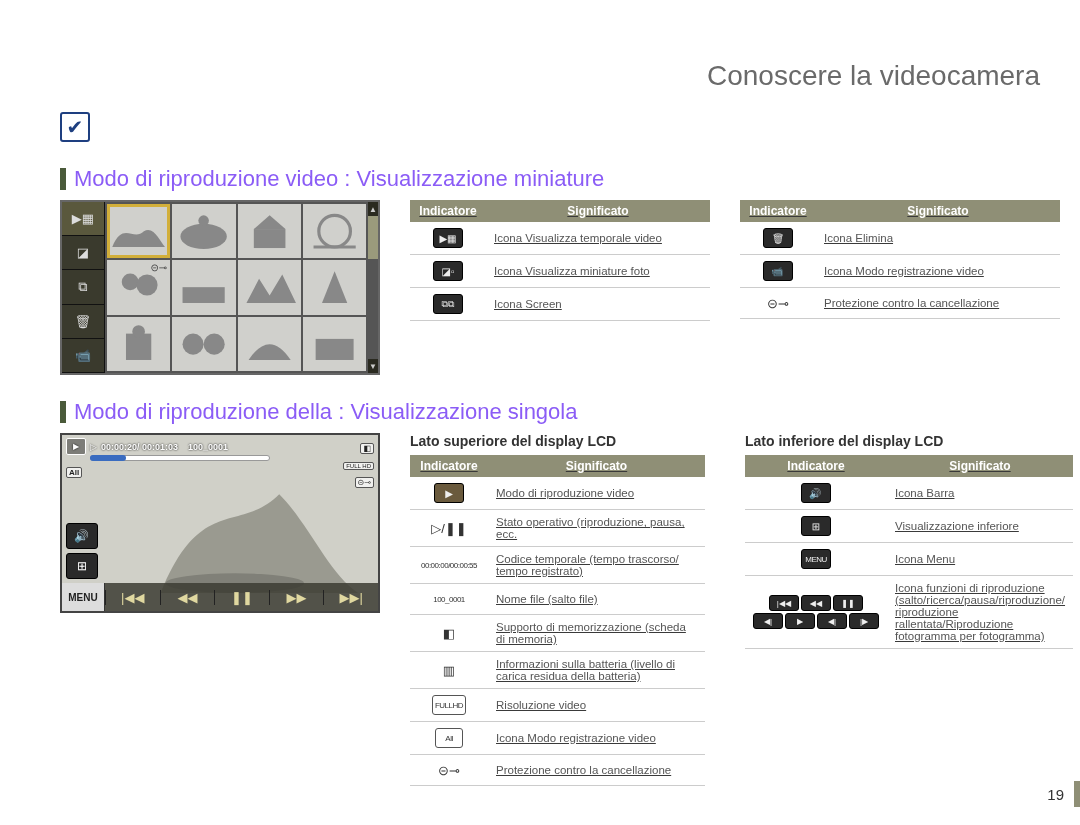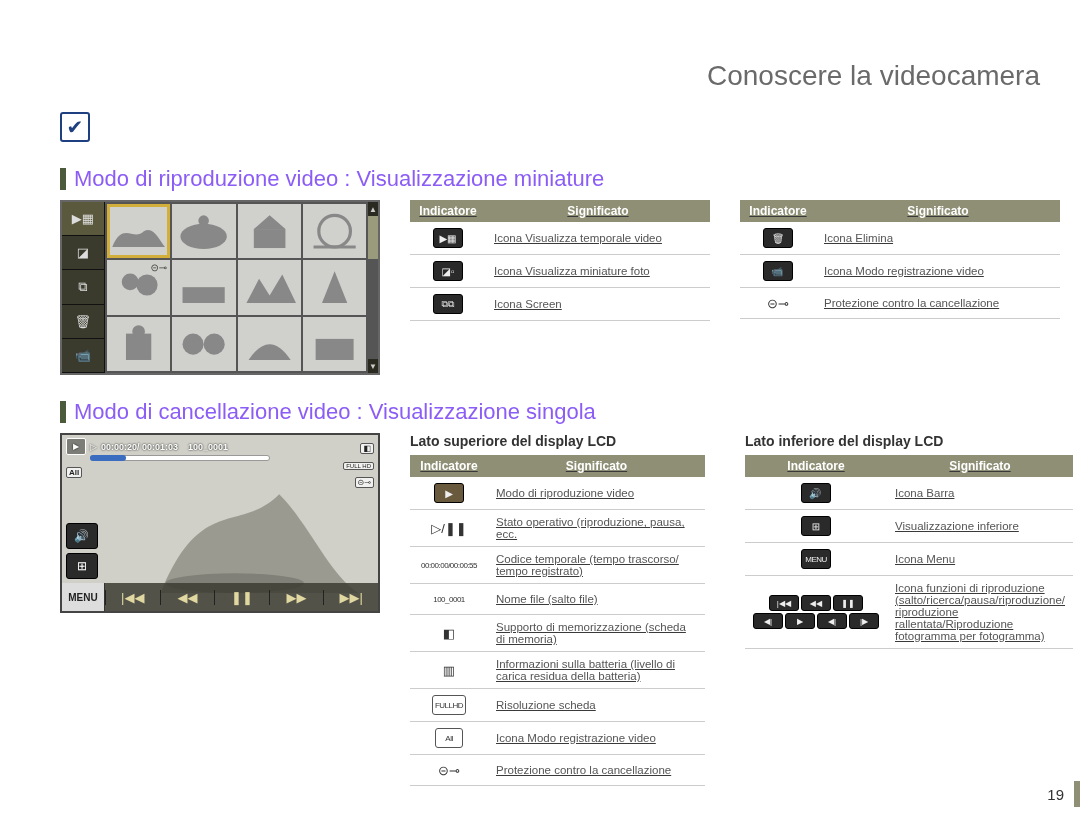--- a/index.html
+++ b/index.html
@@ -377,21 +377,21 @@
       <tr>
             <td class="ind"><span class="ic plain">⊝⊸</span></td>
           <td>Protezione contro la cancellazione</td>
           </tr>
     </tbody>
       </table>
   </div>
 
   <div class="section-header" style="margin-top:24px;">
     <div class="sh-bar"></div>
-    <div class="sh-text">Modo di cancellazione video : Visualizzazione singola</div>
+    <div class="sh-text">Modo di riproduzione della : Visualizzazione singola</div>
   </div>
 
   <div class="row2">
     <div class="single-lcd">
       <svg class="skater" viewBox="0 0 320 180" preserveAspectRatio="none">
         <rect width="320" height="180" fill="#d0d0c8"></rect>
         <path d="M100 160 C140 60 180 100 220 60 C250 90 270 140 300 160 Z" fill="#9a9a90"></path>
         <ellipse cx="175" cy="150" rx="70" ry="10" fill="#808078"></ellipse>
       </svg>
       <div class="osd-top">
@@ -456,21 +456,21 @@
           <tr>
                 <td class="ind"><span class="ic plain">◧</span></td>
               <td>Supporto di memorizzazione (scheda di memoria)</td>
               </tr>
           <tr>
                 <td class="ind"><span class="ic plain">▥</span></td>
               <td>Informazioni sulla batteria (livello di carica residua della batteria)</td>
               </tr>
           <tr>
                 <td class="ind"><span class="ic plain key" style="border:1px solid #555;padding:0 2px;">FULLHD</span></td>
-              <td>Risoluzione scheda</td>
+              <td>Risoluzione video</td>
               </tr>
           <tr>
                 <td class="ind"><span class="ic plain key" style="border:1px solid #555;padding:0 2px;">All</span></td>
               <td>Icona Modo registrazione video</td>
               </tr>
           <tr>
                 <td class="ind"><span class="ic plain">⊝⊸</span></td>
               <td>Protezione contro la cancellazione</td>
               </tr>
         </tbody>

